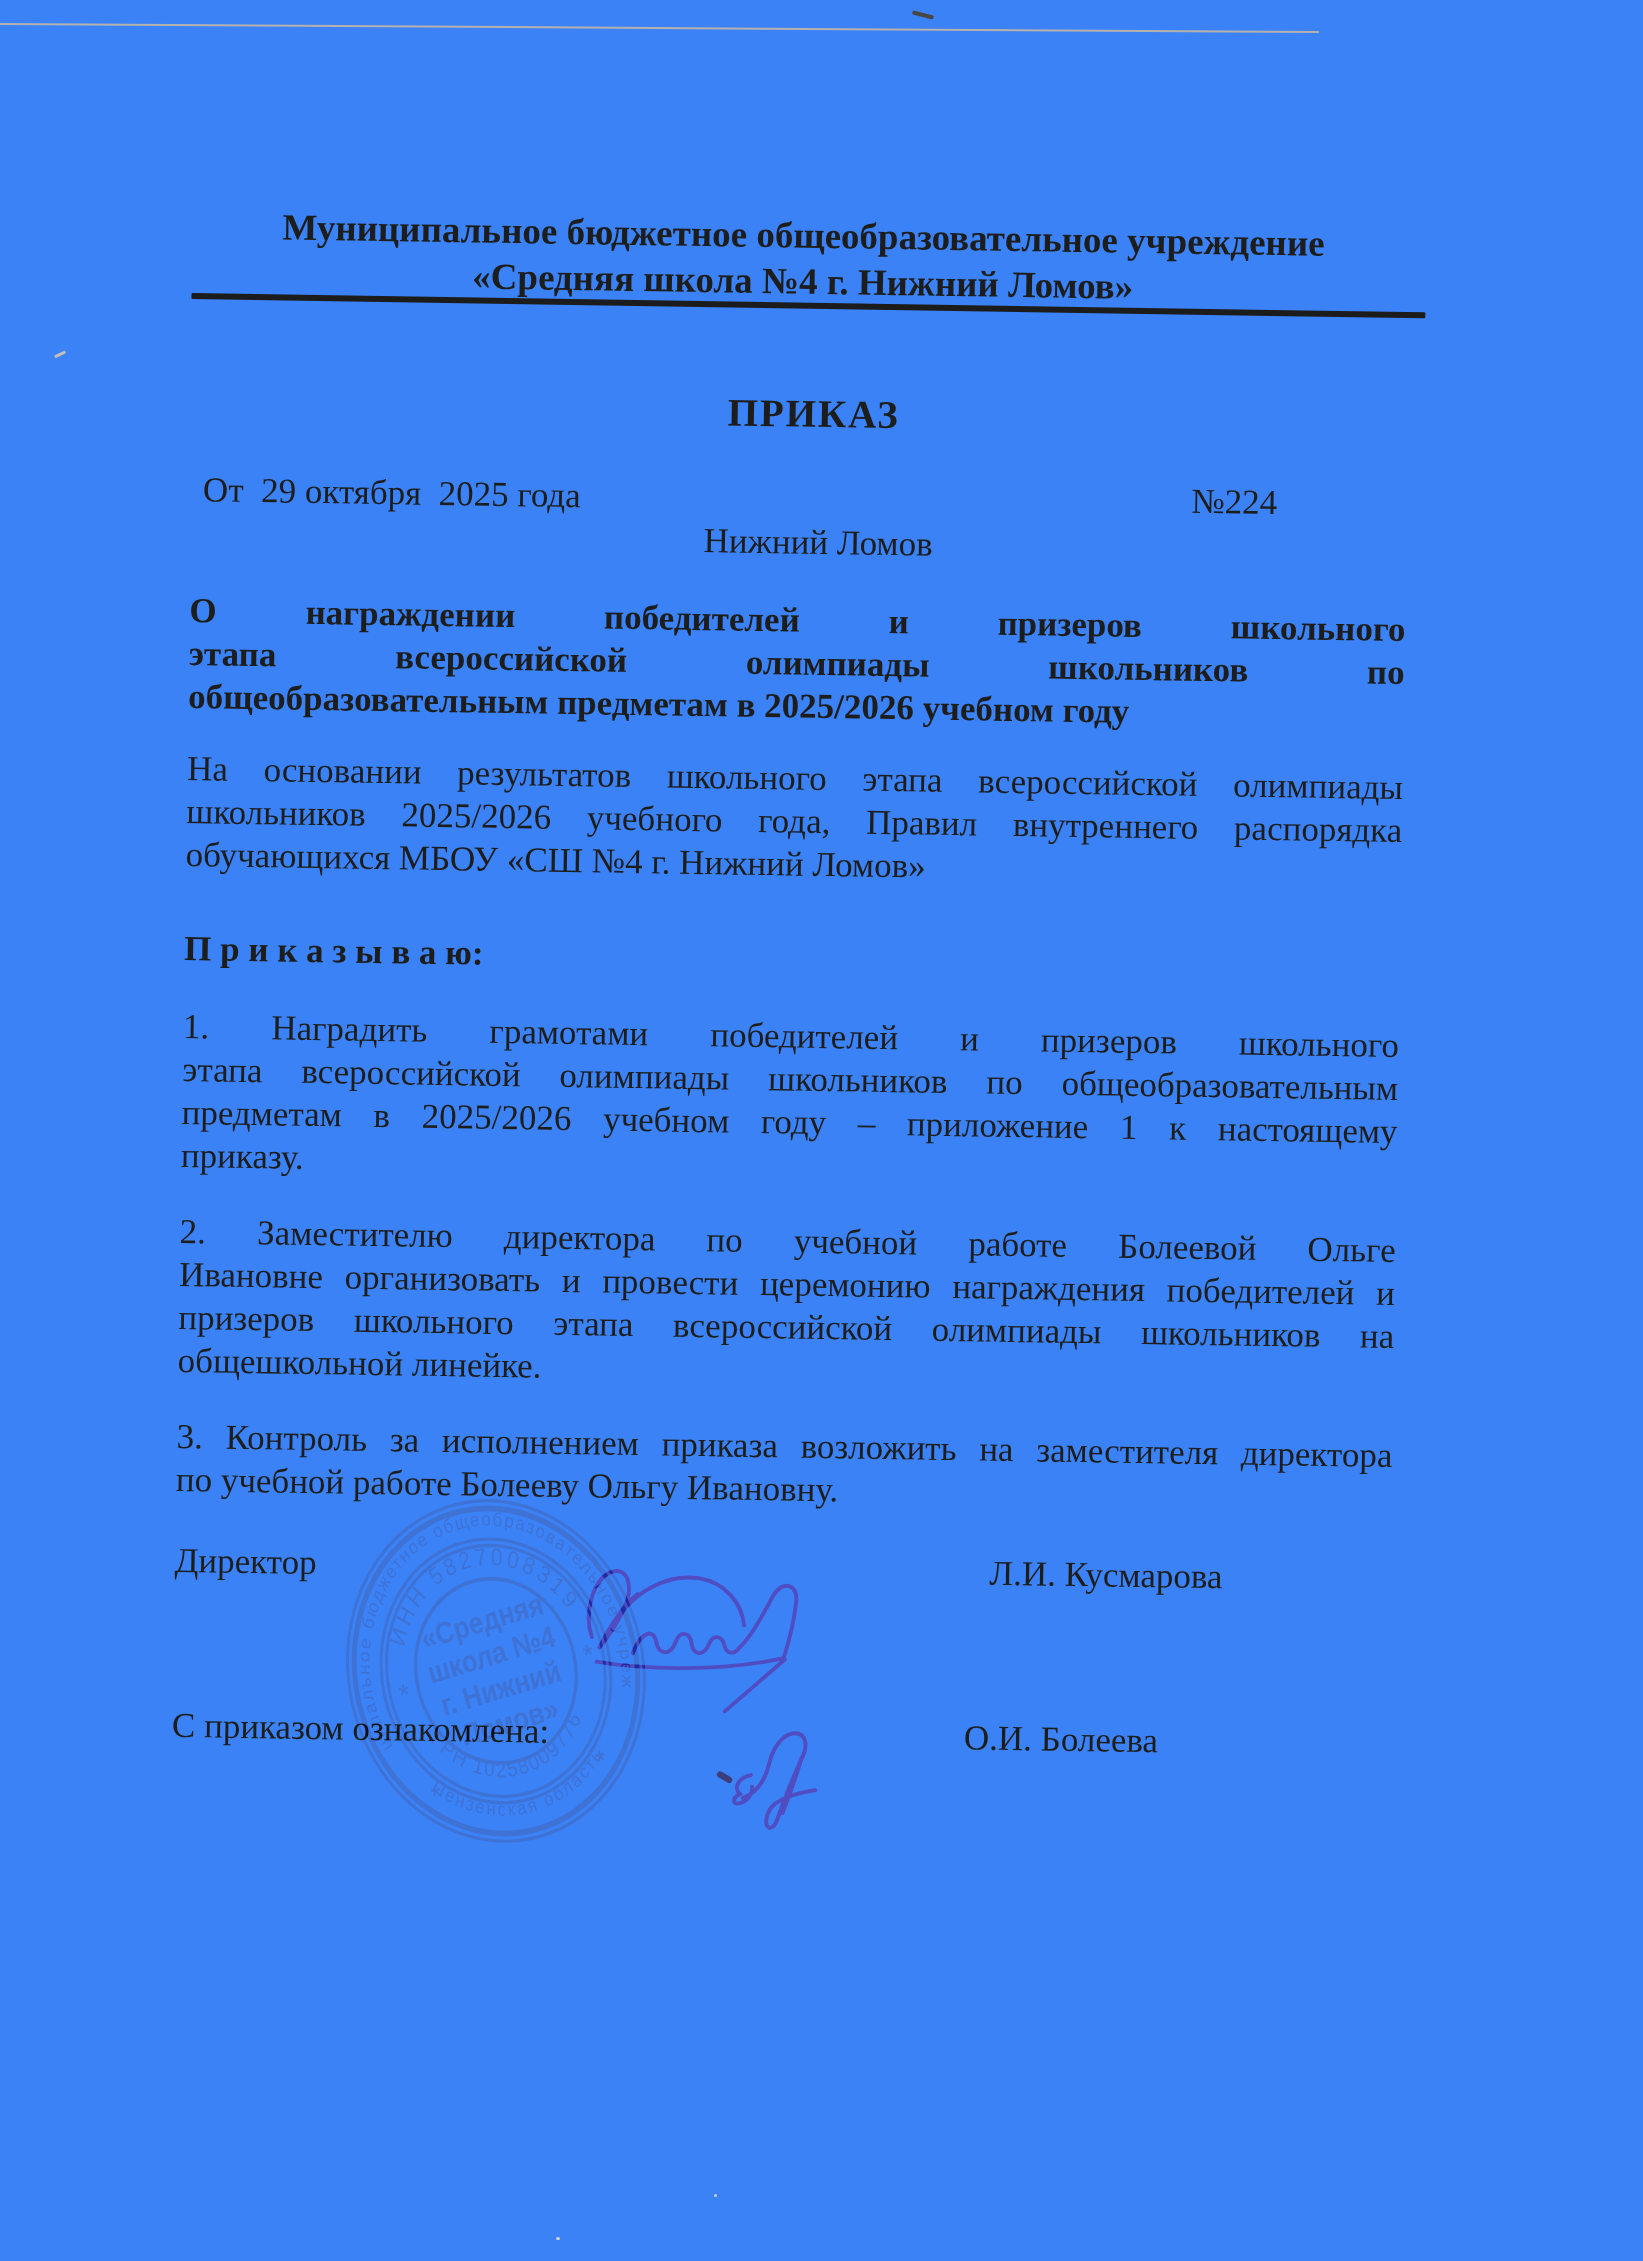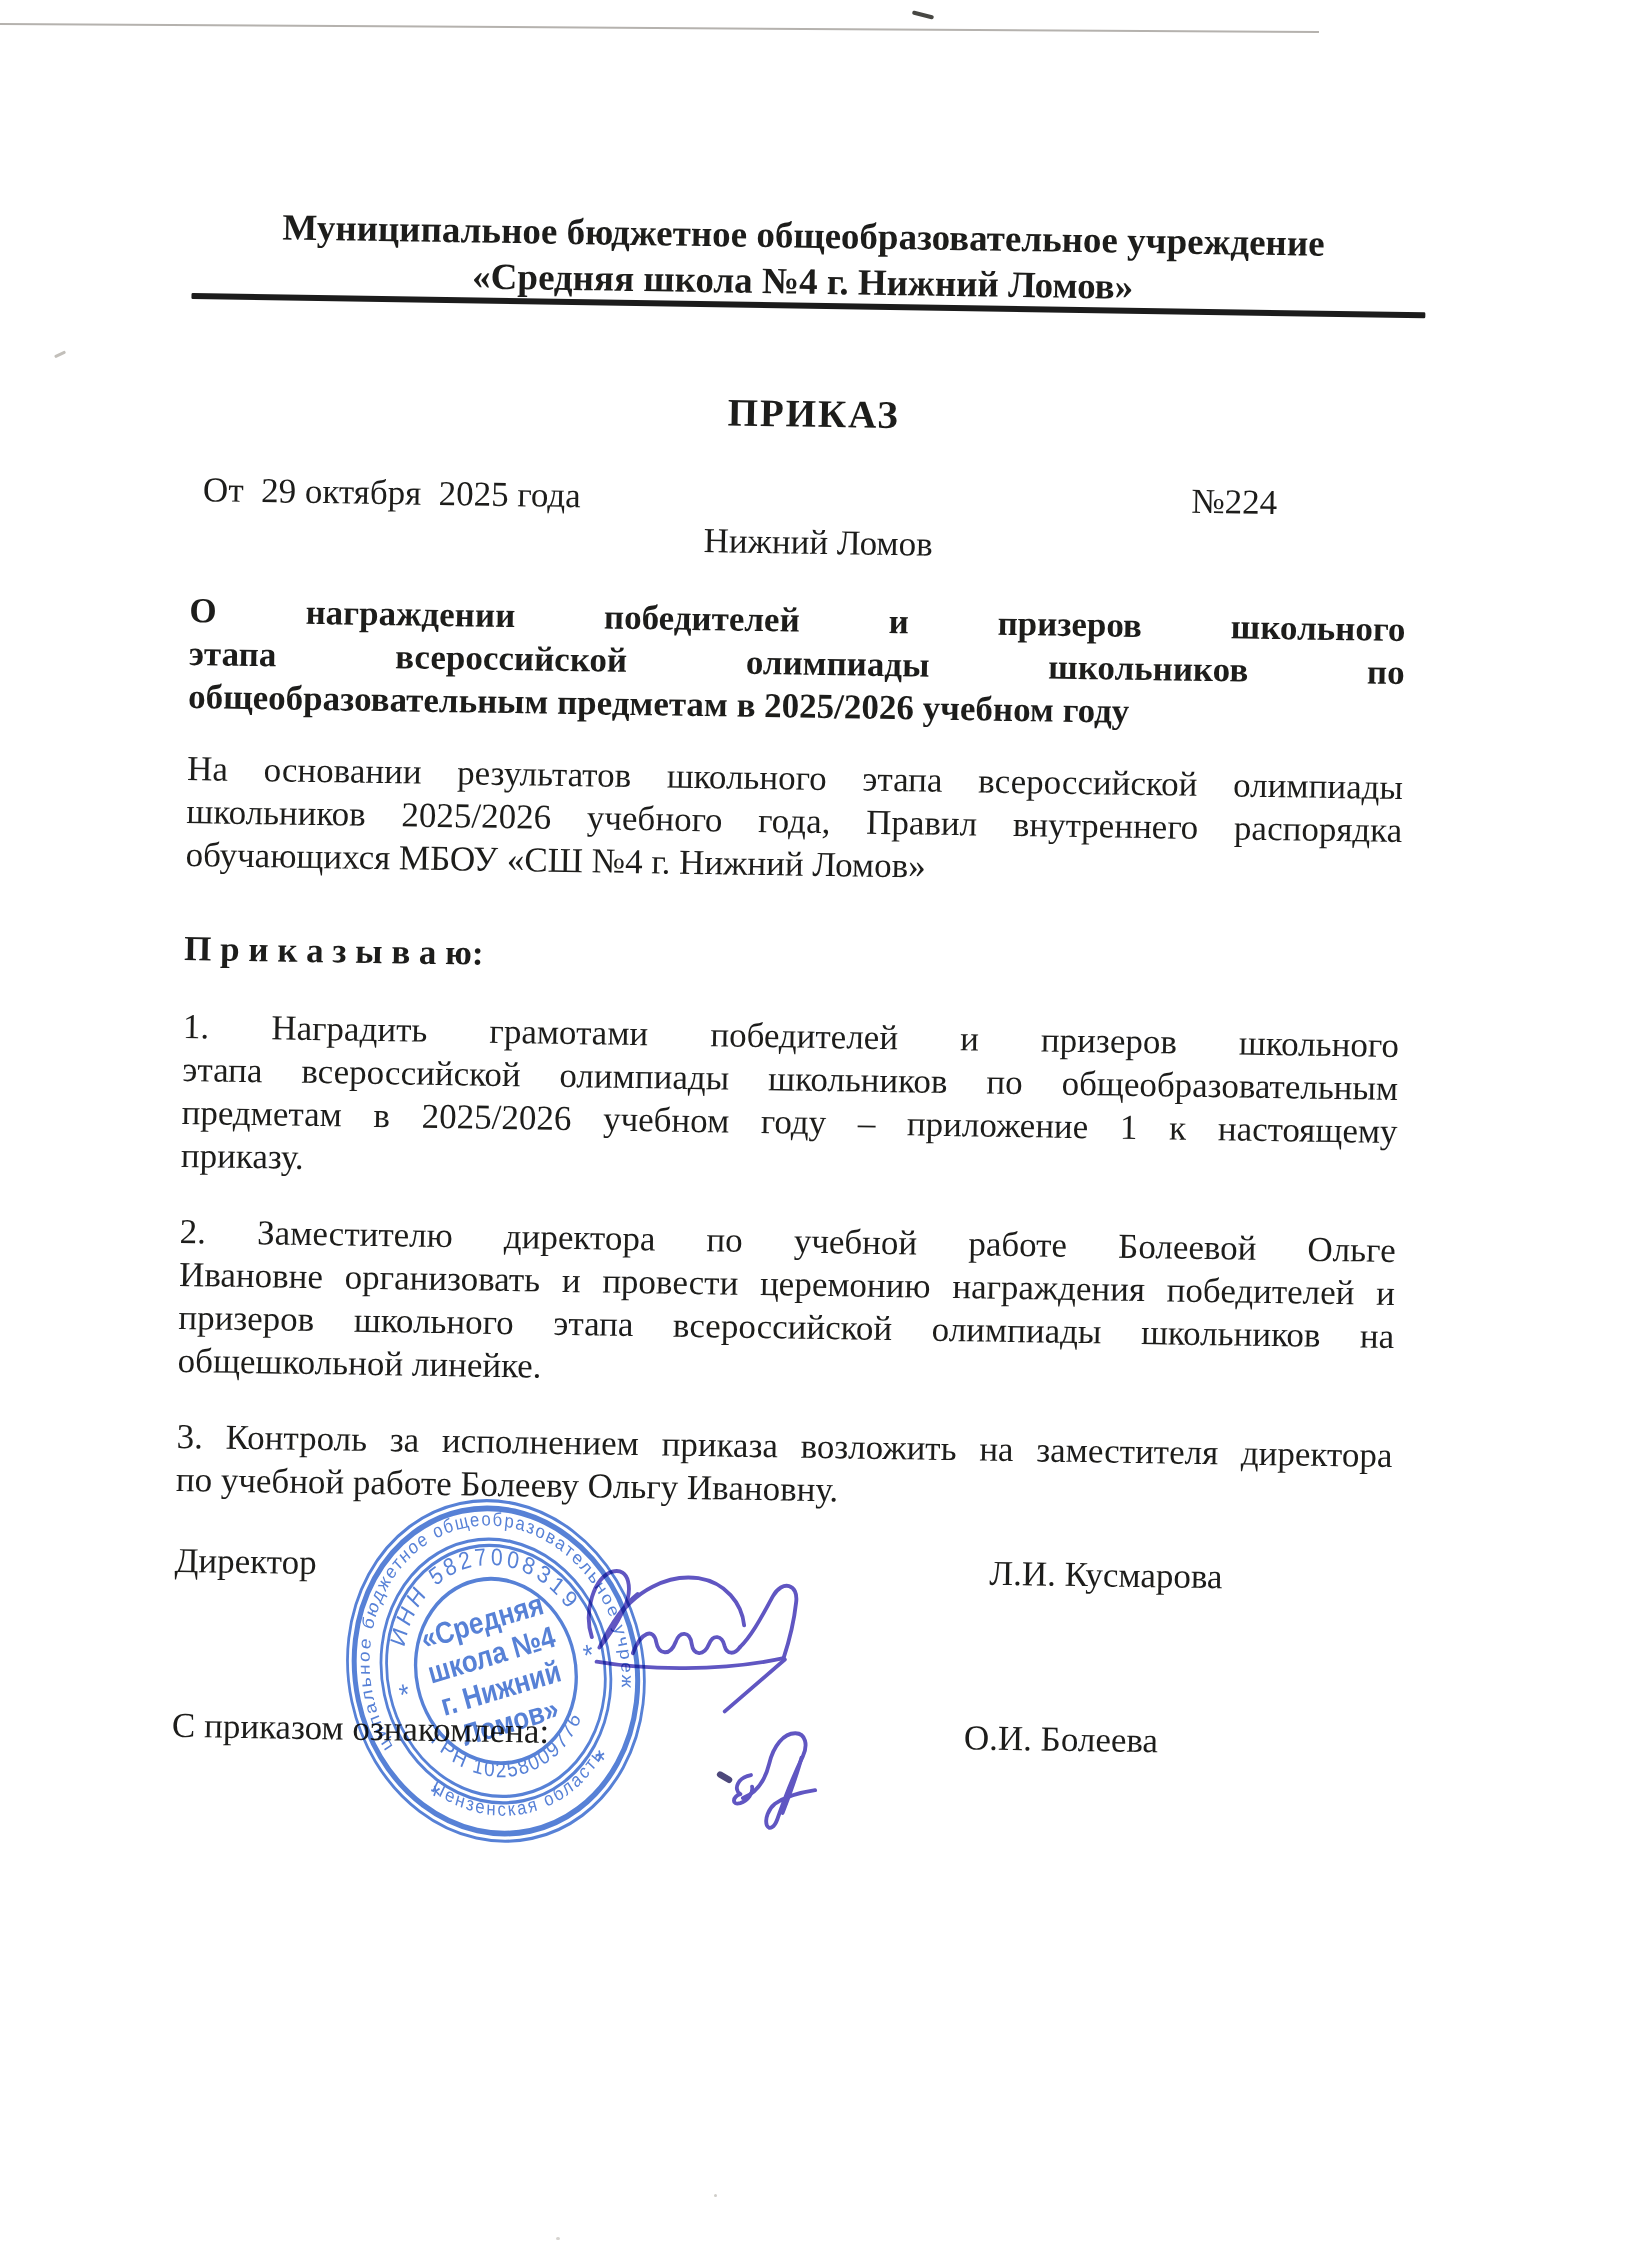--- a/index.html
+++ b/index.html
@@ -1,19 +1,19 @@
 <!DOCTYPE html>
 <html style="font-size:10.3px"><head>
 <meta charset="utf-8">
 <style>
   html,body{margin:0;padding:0;background:#e8e8e8;}
   .page{
     position:relative;
     width:1644px;height:2261px;
-    background:#ffffff;
+    background:#3b82f6;
     overflow:hidden;
     font-family:"Liberation Serif","DejaVu Serif",serif;
     color:#1d1d1b;
   }
   .scan{position:absolute;inset:0;transform:rotate(0.9deg);transform-origin:822px 1096px;}
   .col{position:absolute;left:182px;width:1216px;}
   .para{font-size:35px;line-height:43px;}
   .b{font-weight:bold;}
   .jl{text-align:justify;text-align-last:justify;}
   .ll{text-align:left;}

